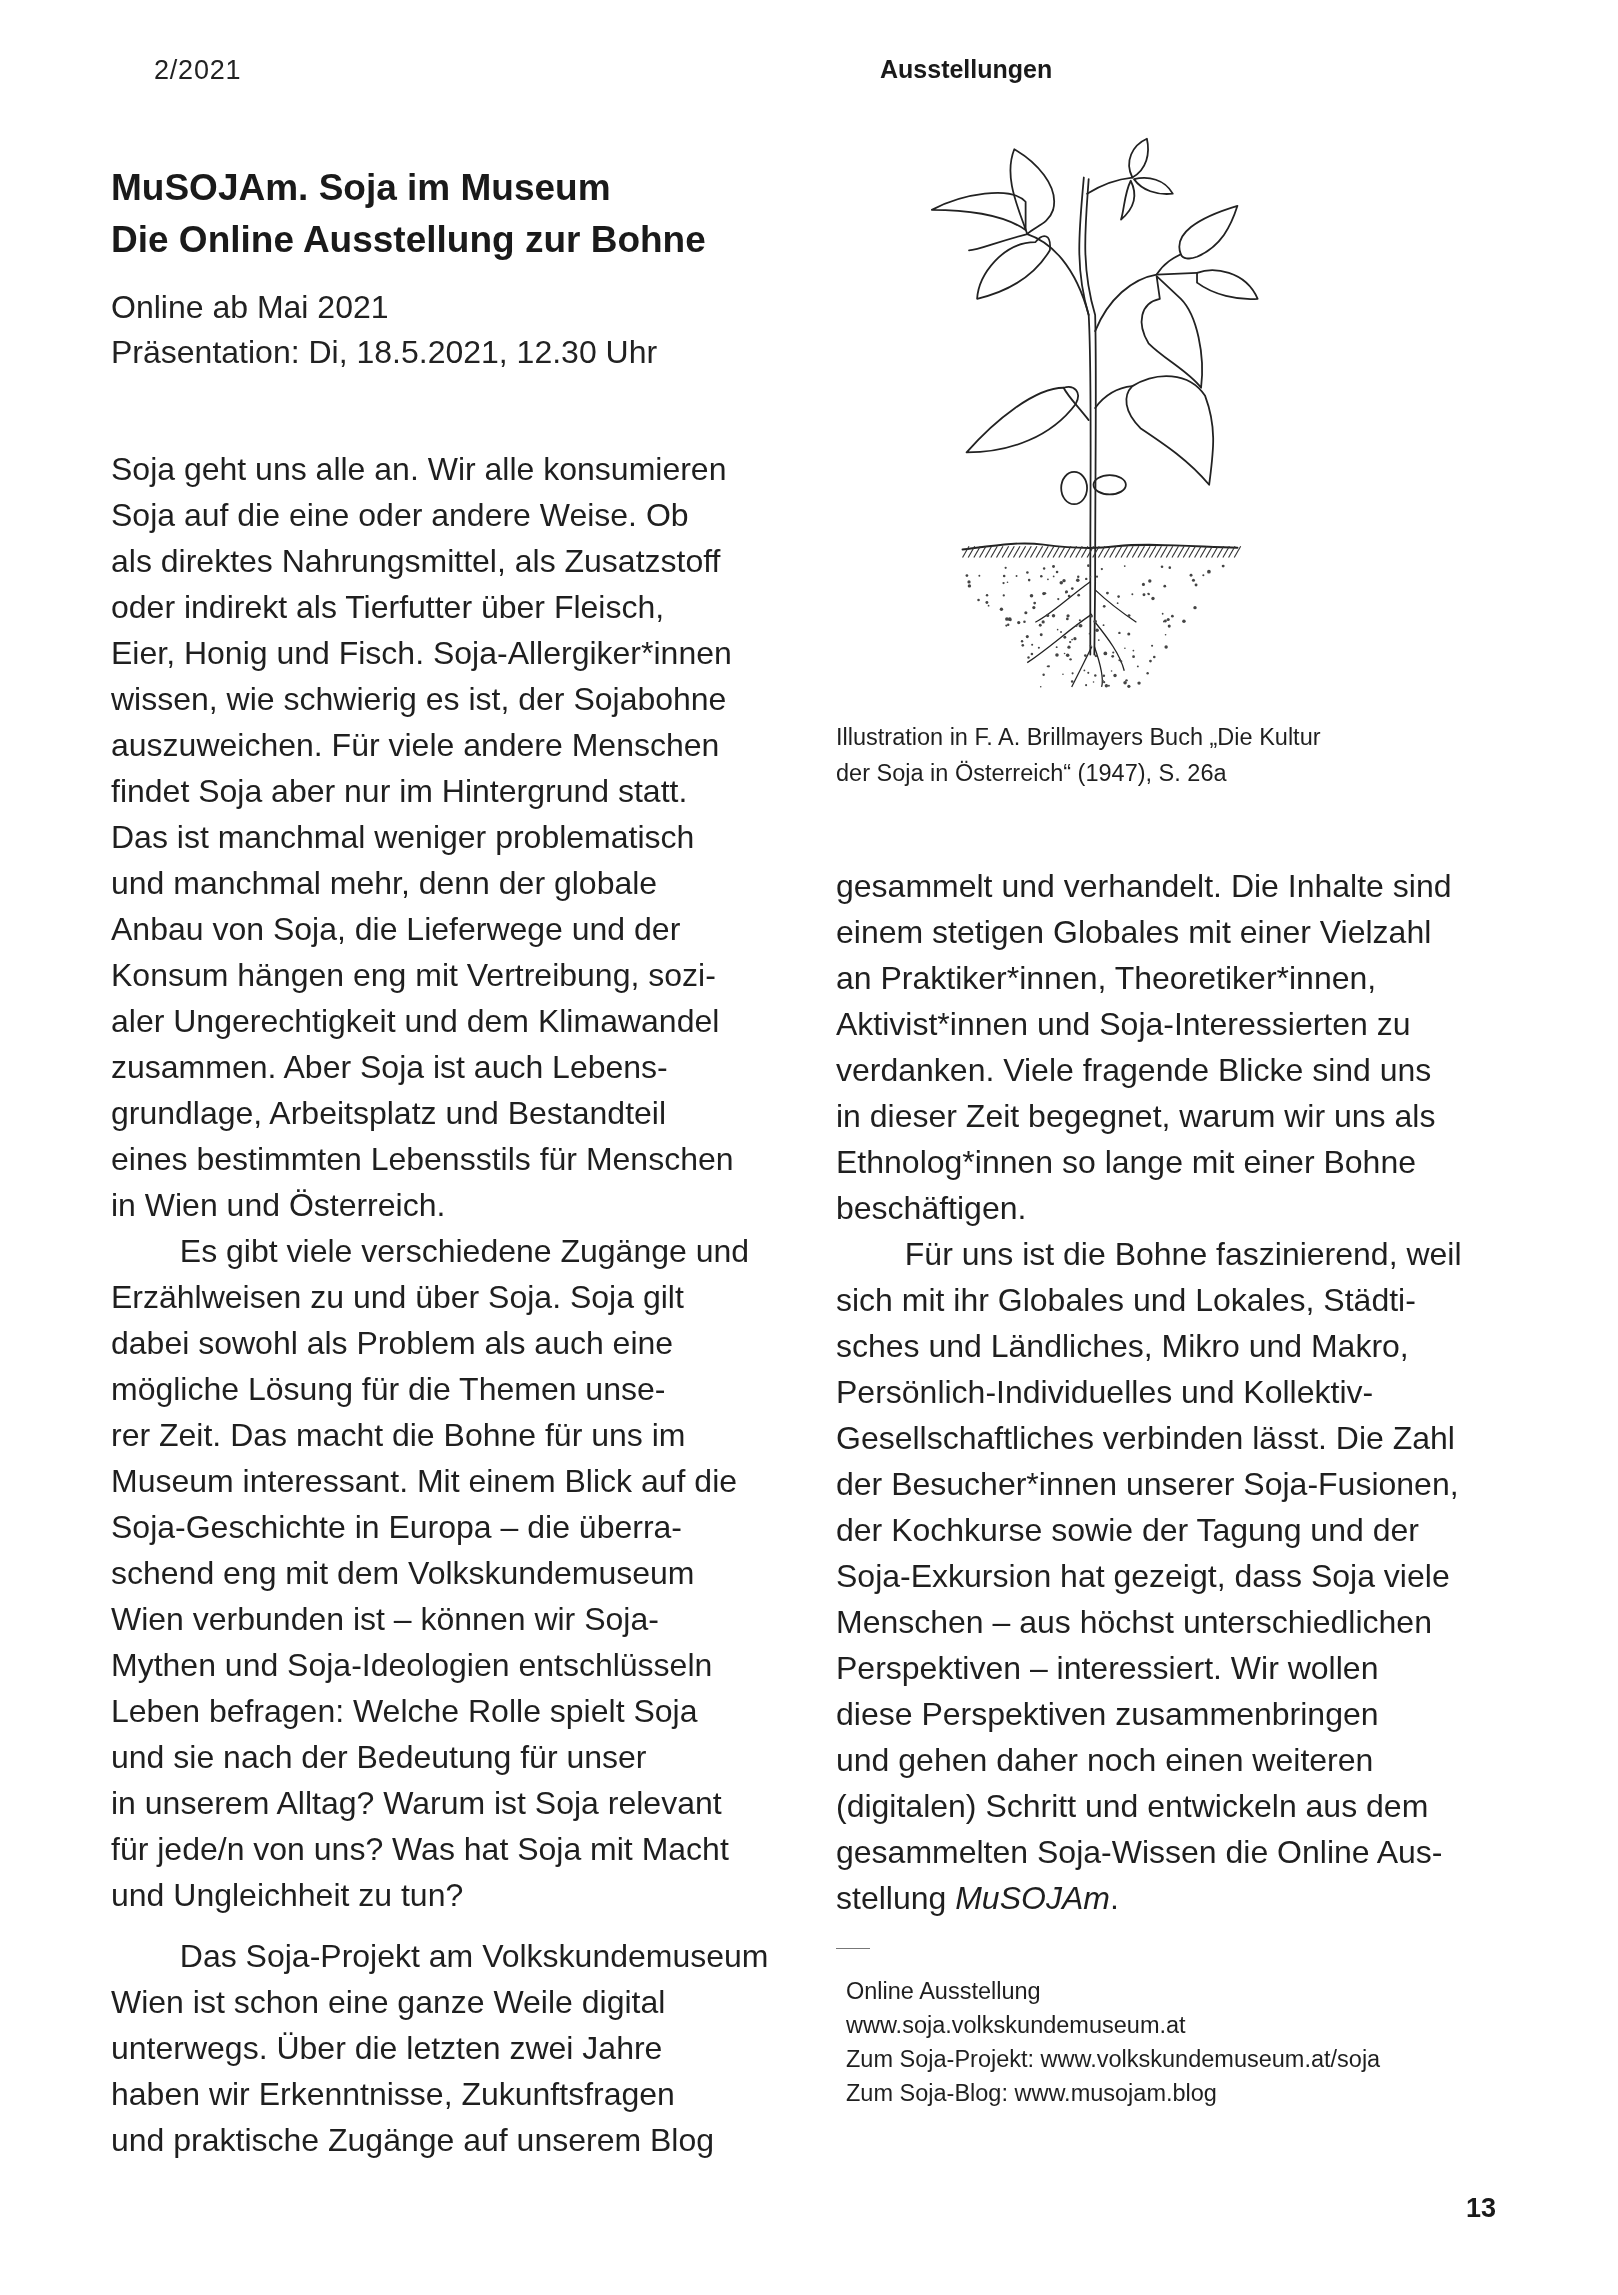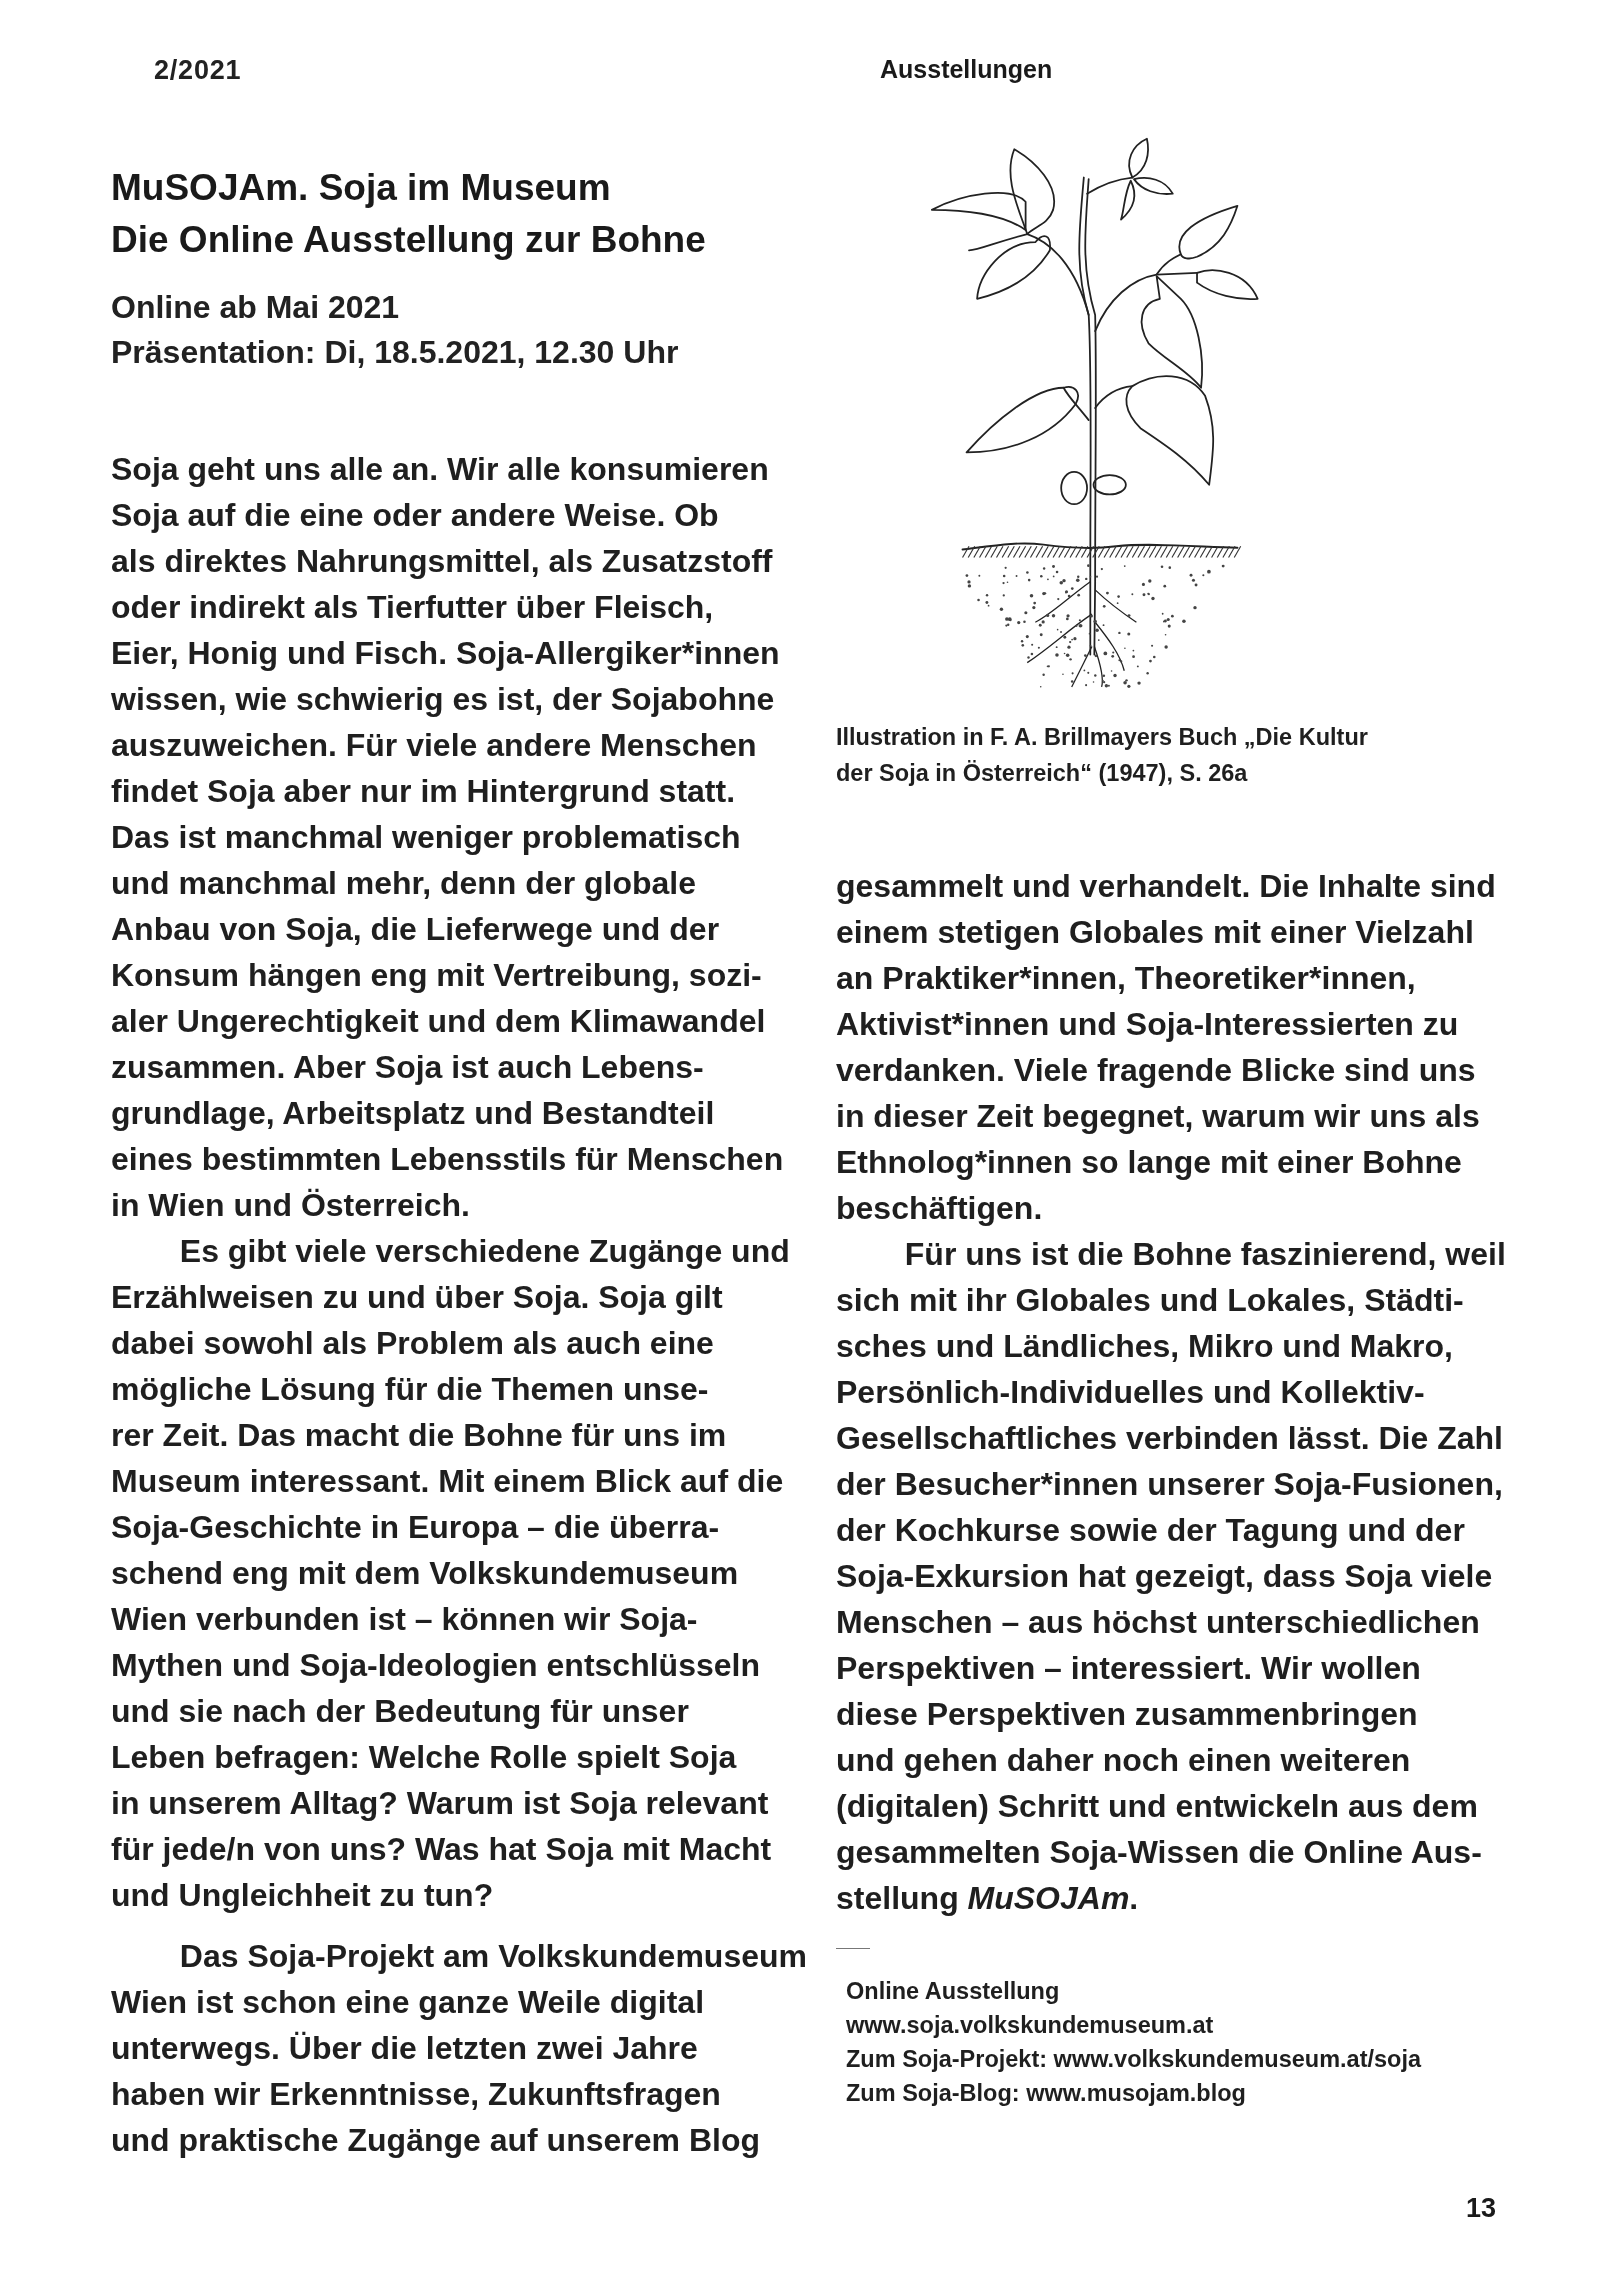--- a/index.html
+++ b/index.html
@@ -1,18 +1,18 @@
 <!DOCTYPE html>
 <html style="font-size:13px"><head>
 <meta charset="utf-8">
 <style>
   html, body { margin: 0; padding: 0; background: #ffffff; }
   body { width: 1618px; height: 2295px; position: relative; overflow: hidden; color: #1a1a1a;
          font-family: "Liberation Sans", "DejaVu Sans", sans-serif; }
-  .abs { position: absolute; font-weight: bold; }
+  .abs { position: absolute; }
   .running-left { left: 154px; top: 55px; font-size: 27px; color: #222; letter-spacing: 0.8px; }
   .running-right { left: 880px; top: 55px; font-size: 25px; font-weight: bold; color: #1a1a1a; }
   .title { left: 111px; top: 162px; font-size: 37px; font-weight: bold; line-height: 52px; color: #1a1a1a; }
   .meta { left: 111px; top: 285px; font-size: 32px; line-height: 45px; color: #222; }
   .col { font-size: 32px; line-height: 46px; color: #1f1f1f; }
   .col p { margin: 0; }
   .col p.indent { text-indent: 2.15em; }
   .col-left { left: 111px; top: 446px; width: 696px; }
   .col-right { left: 836px; top: 863px; width: 696px; }
   .line { display: block; white-space: nowrap; }
@@ -63,22 +63,22 @@
       <span class="line" style="padding-left: 2.15em;">Es gibt viele verschiedene Zugänge und</span>
       <span class="line">Erzählweisen zu und über Soja. Soja gilt</span>
       <span class="line">dabei sowohl als Problem als auch eine</span>
       <span class="line">mögliche Lösung für die Themen unse-</span>
       <span class="line">rer Zeit. Das macht die Bohne für uns im</span>
       <span class="line">Museum interessant. Mit einem Blick auf die</span>
       <span class="line">Soja-Geschichte in Europa – die überra-</span>
       <span class="line">schend eng mit dem Volkskundemuseum</span>
       <span class="line">Wien verbunden ist – können wir Soja-</span>
       <span class="line">Mythen und Soja-Ideologien entschlüsseln</span>
+      <span class="line">Leben befragen: Welche Rolle spielt Soja</span>
       <span class="line">und sie nach der Bedeutung für unser</span>
-      <span class="line">Leben befragen: Welche Rolle spielt Soja</span>
       <span class="line">in unserem Alltag? Warum ist Soja relevant</span>
       <span class="line">für jede/n von uns? Was hat Soja mit Macht</span>
       <span class="line">und Ungleichheit zu tun?</span>
     </p>
   <p class="indent" style="text-indent: 0px;">
       <span class="line" style="padding-left: 2.15em; margin-top: 15px;">Das Soja-Projekt am Volkskundemuseum</span>
       <span class="line">Wien ist schon eine ganze Weile digital</span>
       <span class="line">unterwegs. Über die letzten zwei Jahre</span>
       <span class="line">haben wir Erkenntnisse, Zukunftsfragen</span>
       <span class="line">und praktische Zugänge auf unserem Blog</span>

